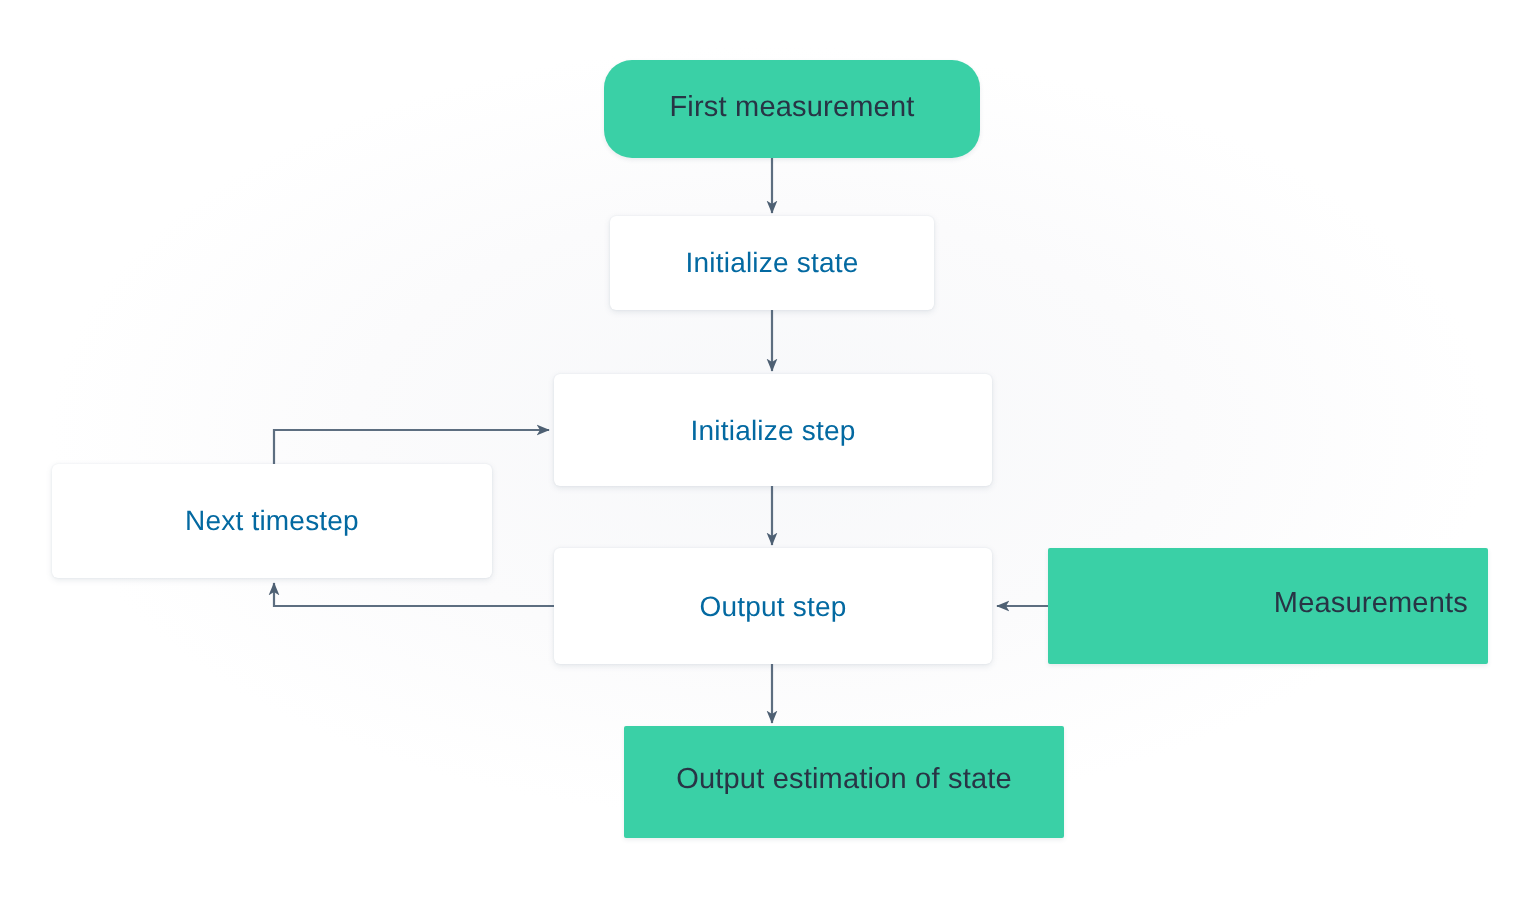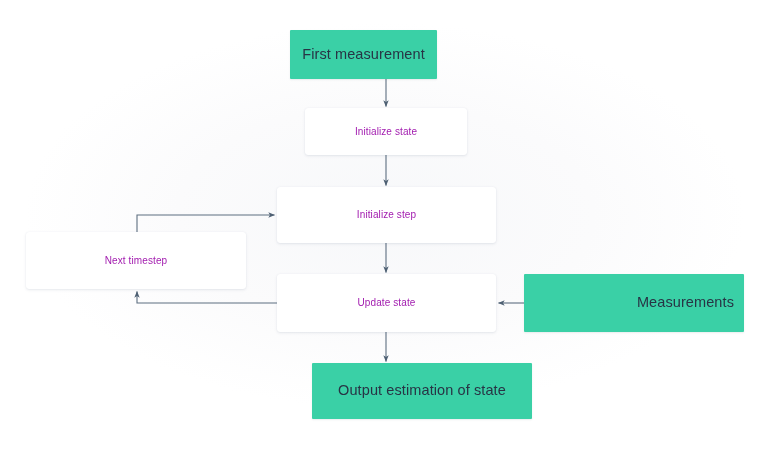--- a/index.html
+++ b/index.html
@@ -44,22 +44,22 @@
   }
   .node.green {
     background: #3ad0a6;
     color: #283445;
     font-size: 14.5px;
     border-radius: 1px;
     box-shadow: 0 1px 2px rgba(60, 80, 100, 0.10);
   }
   .node.white {
     background: #ffffff;
-    color: #a21caf;
-    font-size: 10px;
+    color: #0369a1;
+    font-size: 14px;
     border-radius: 3px;
     box-shadow:
       0 1px 3px rgba(70, 90, 115, 0.13),
       0 0 1px rgba(70, 90, 115, 0.10);
   }
 </style>
 </head>
 <body>
 
 <div id="canvas">
@@ -79,38 +79,38 @@
 
     <line x1="386" y1="332" x2="386" y2="361.5" stroke="#5d6e80" stroke-width="1.1" marker-end="url(#arrowhead)"></line>
 
     <line x1="524" y1="303" x2="498.5" y2="303" stroke="#5d6e80" stroke-width="1.1" marker-end="url(#arrowhead)"></line>
 
     <path d="M277,303 L137,303 L137,291.5" fill="none" stroke="#5d6e80" stroke-width="1.1" marker-end="url(#arrowhead)"></path>
 
     <path d="M137,232 L137,215 L274.5,215" fill="none" stroke="#5d6e80" stroke-width="1.1" marker-end="url(#arrowhead)"></path>
   </svg>
 
-  <div class="node green" style="left:290px; top:30px; width:147px; height:49px;">
+  <div class="node green" style="left:302px; top:30px; width:188px; height:49px;border-radius:14px;">
     <span class="node-label">First measurement</span>
   </div>
 
   <div class="node white" style="left:305px; top:108px; width:162px; height:47px;">
     <span class="node-label">Initialize state</span>
   </div>
 
   <div class="node white" style="left:277px; top:187px; width:219px; height:56px;">
     <span class="node-label">Initialize step</span>
   </div>
 
   <div class="node white" style="left:26px; top:232px; width:220px; height:57px;">
     <span class="node-label">Next timestep</span>
   </div>
 
   <div class="node white" style="left:277px; top:274px; width:219px; height:58px;">
-    <span class="node-label">Update state</span>
+    <span class="node-label">Output step</span>
   </div>
 
   <div class="node green" style="left:524px; top:274px; width:220px; height:58px;justify-content:flex-end;">
     <span class="node-label">Measurements</span>
   </div>
 
   <div class="node green" style="left:276px; top:363px; width:220px; height:56px;margin-left:36px;">
     <span class="node-label">Output estimation of state</span>
   </div>
 

